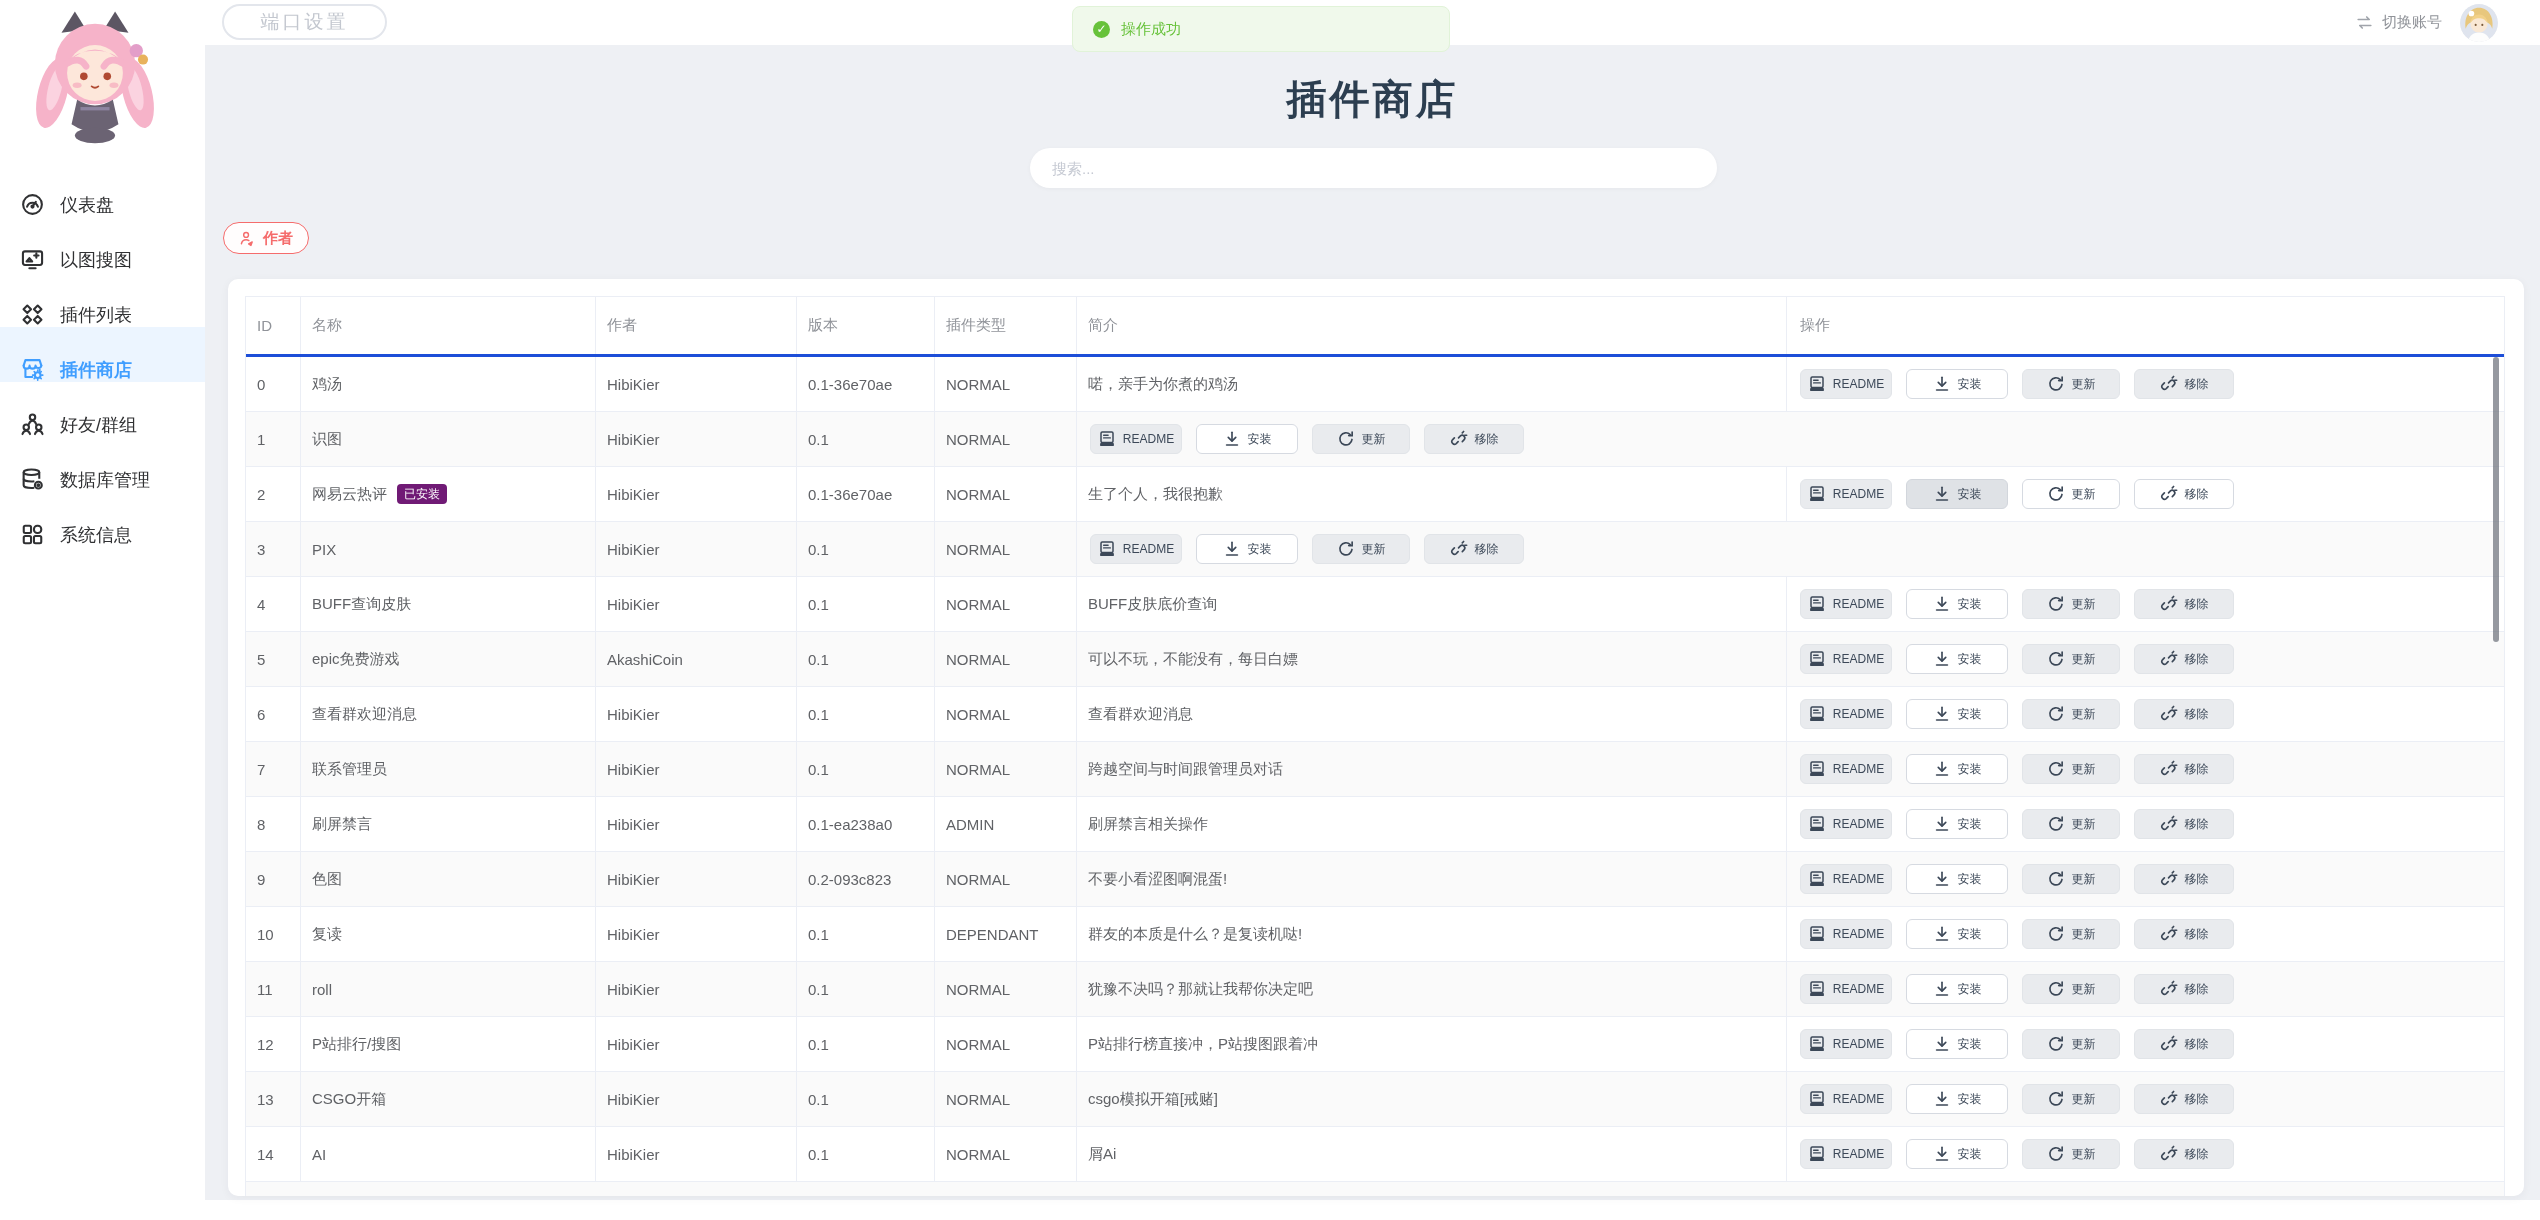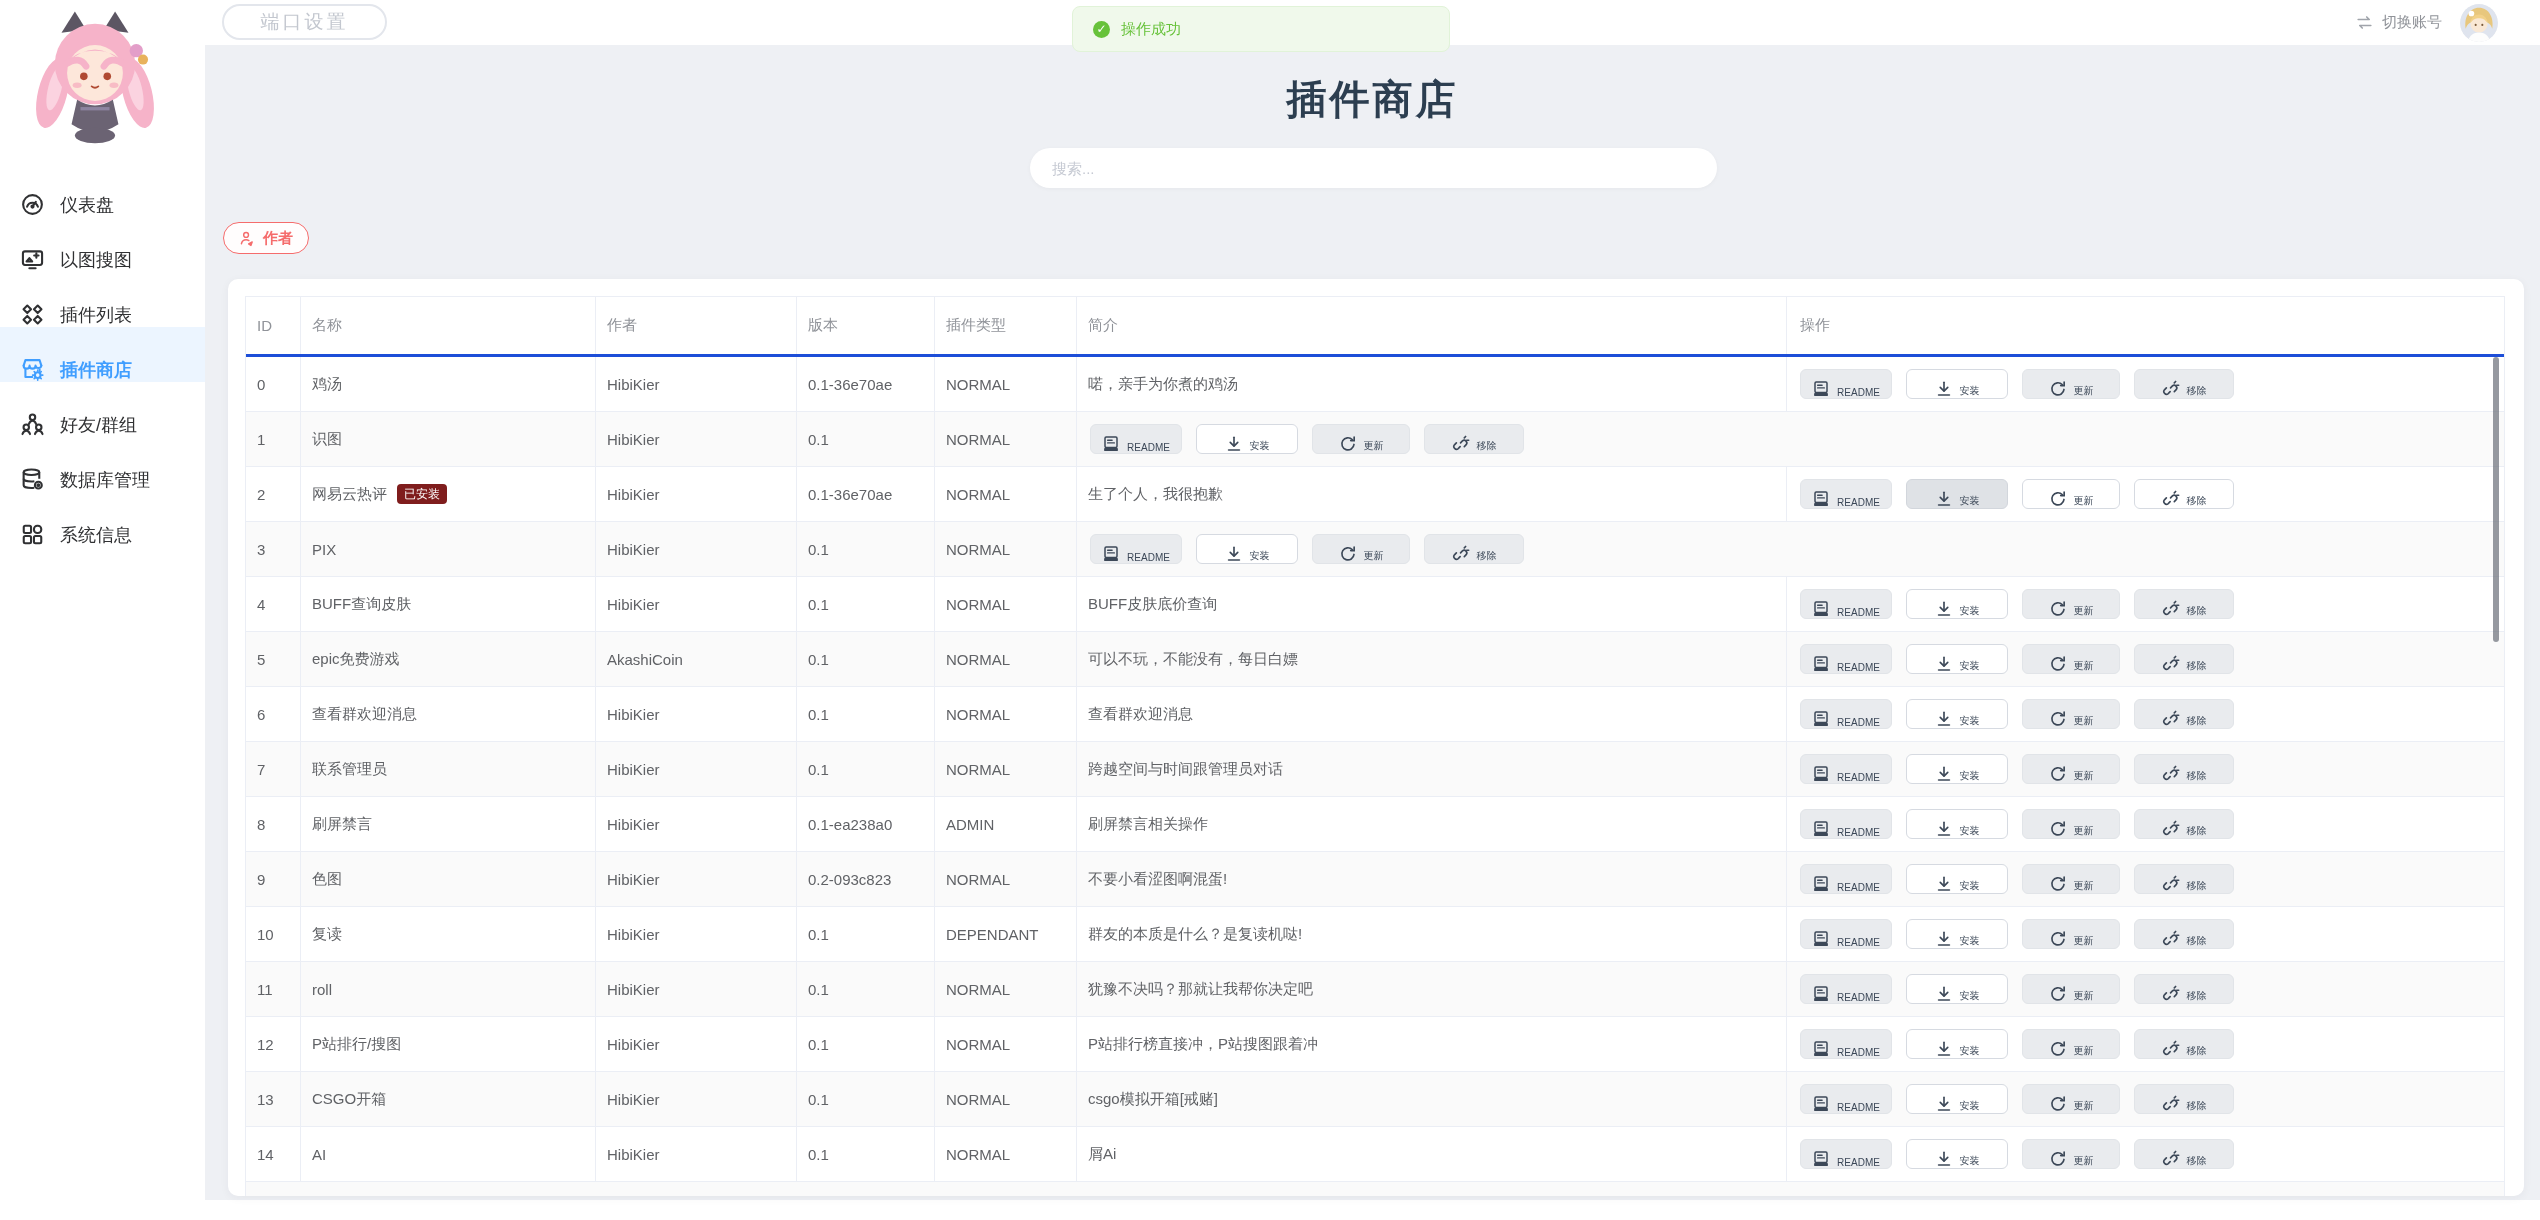--- a/index.html
+++ b/index.html
@@ -58,25 +58,25 @@
   .thead{height:60px;border-bottom:3px solid #1d4ed8}
   .trow{height:55px;border-bottom:1px solid #ebeef5}
   .trow.alt{background:#fafafa}
   .cell,.hcell{box-sizing:border-box;padding:0 8px 0 11px;display:flex;align-items:center;
                border-right:1px solid #ebeef5;font-size:15px;color:#606266;overflow:hidden;
                white-space:nowrap}
   .hcell{color:#909399;font-weight:500}
   .c-id{width:55px}.c-name{width:295px}.c-author{width:201px}.c-ver{width:138px}
   .c-type{width:142px}.c-intro{width:710px}
   .c-op{flex:1;border-right:none;gap:14px;padding-left:13px}
-  .badge{margin-left:10px;background:#7f1d1d;color:#fff;font-size:12px;line-height:1;
+  .badge{margin-left:10px;background:#701a75;color:#fff;font-size:12px;line-height:1;
          padding:4px 7px;border-radius:4px}
 
-  .btn{height:30px;border-radius:6px;display:inline-flex;align-items:flex-end;justify-content:center;
-       gap:7px;font-size:10px;color:#3c4858;cursor:pointer;font-family:inherit;padding:0;flex:none}
+  .btn{height:30px;border-radius:6px;display:inline-flex;align-items:center;justify-content:center;
+       gap:7px;font-size:12px;color:#3c4858;cursor:pointer;font-family:inherit;padding:0;flex:none}
   .btn.gray{background:#e9ebee;border:1px solid #e1e4e8}
   .btn.gray.pressed{background:#dfe2e6;border-color:#d2d6dc}
   .btn.white{background:#fff;border:1px solid #d6dae1}
   .c-op .btn:nth-child(1){width:92px}
   .c-op .btn:nth-child(2){width:102px}
   .c-op .btn:nth-child(3){width:98px}
   .c-op .btn:nth-child(4){width:100px}
   .bi{display:flex;line-height:0}
   .bi svg{width:18px;height:18px}
 

